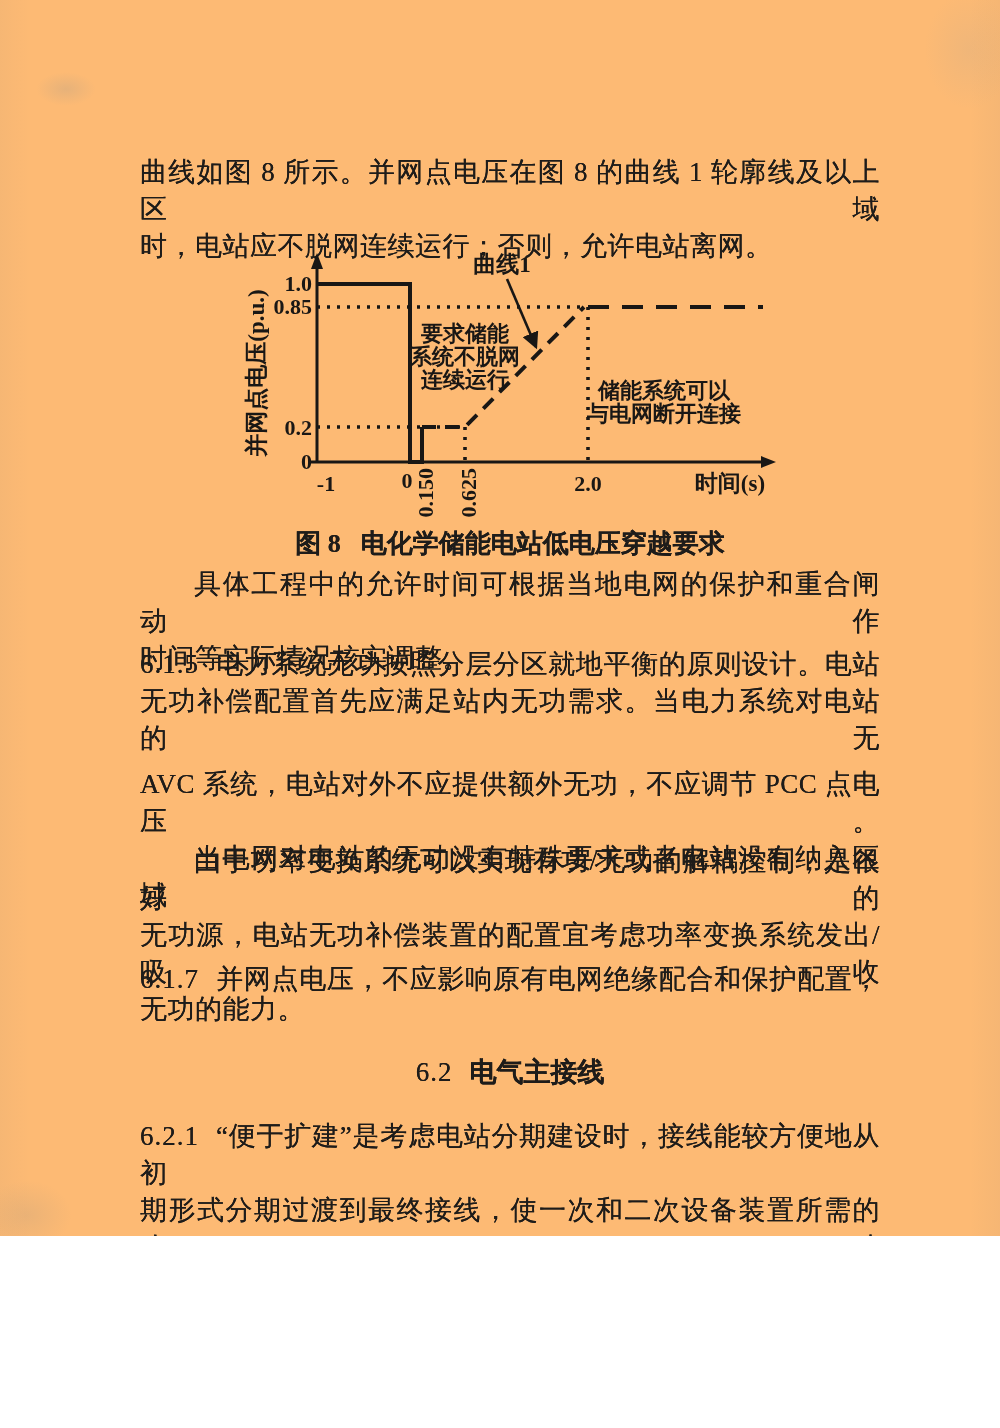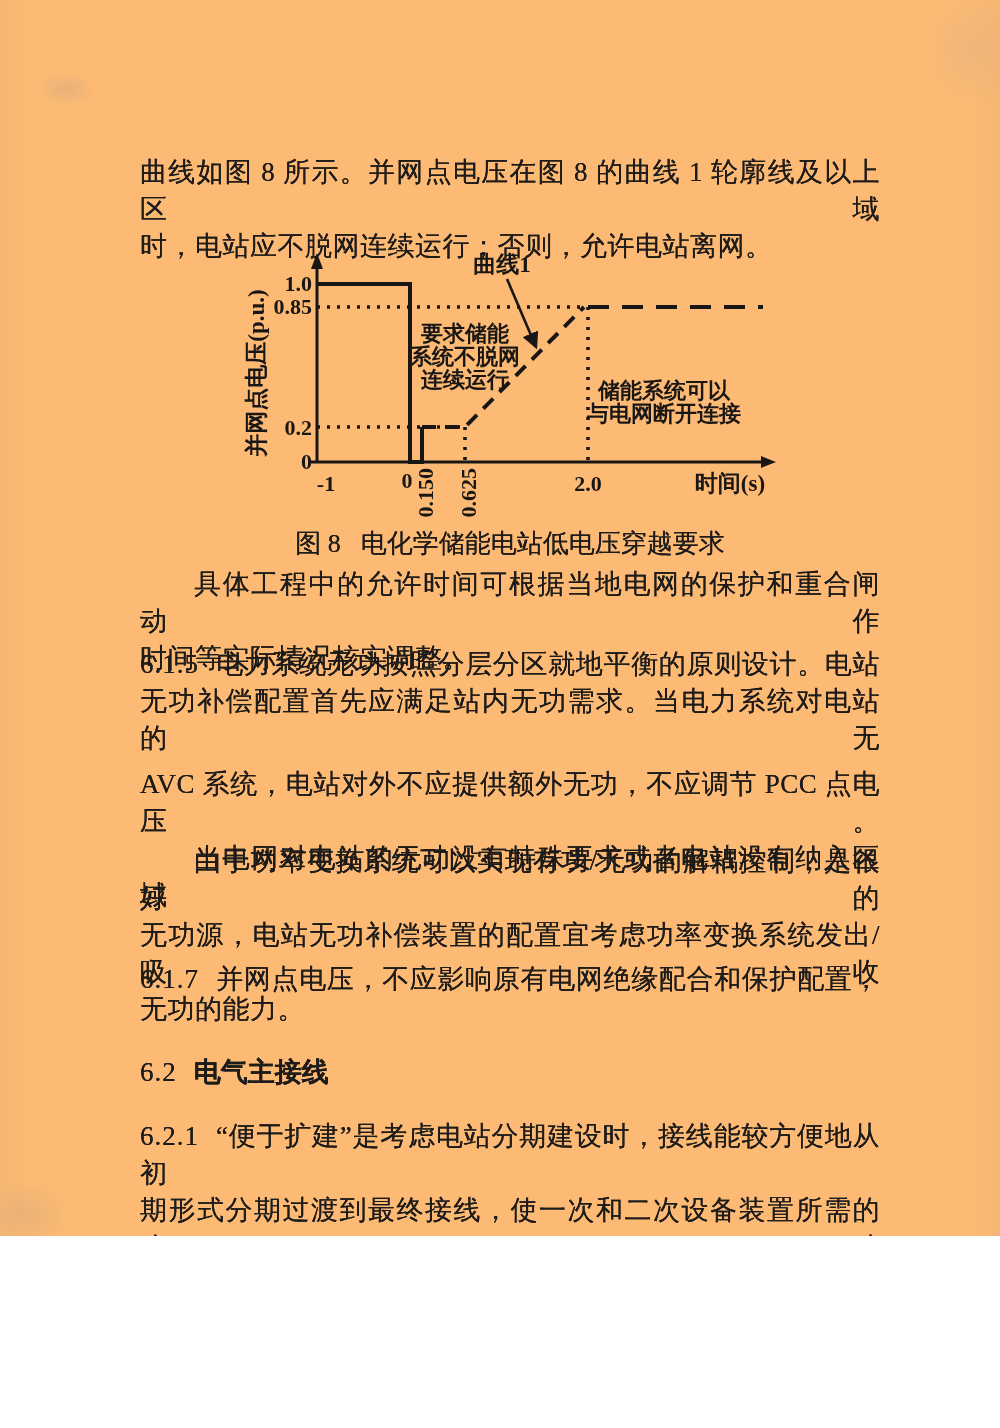--- a/index.html
+++ b/index.html
@@ -28,28 +28,28 @@
     letter-spacing:0.5px;
     text-shadow:0 0 0.5px currentColor;
   }
   .line{min-height:37px;}
   .j{text-align:justify;text-align-last:justify;}
   .indent{text-indent:54px;}
   .num{font-weight:normal;padding-right:17px;letter-spacing:1px;}
 
   .caption{
     position:absolute;left:140px;width:740px;
-    text-align:center;font-weight:normal;font-size:26px;line-height:32px;
+    text-align:center;font-weight:bold;font-size:26px;line-height:32px;
     text-shadow:0 0 0.5px currentColor;
   }
   .cap-gap{display:inline-block;width:20px;}
 
   .heading{
     position:absolute;left:140px;width:740px;
-    text-align:left;font-weight:bold;font-size:27px;line-height:34px;
+    text-align:center;font-weight:bold;font-size:27px;line-height:34px;
     text-shadow:0 0 0.5px currentColor;
   }
 
   .chart{position:absolute;left:250px;top:255px;width:545px;height:272px;}
   .chart svg{overflow:visible;}
   .chart text{
     font-family:"Liberation Serif","DejaVu Serif",serif;
     font-weight:bold;fill:#191715;
   }
 

